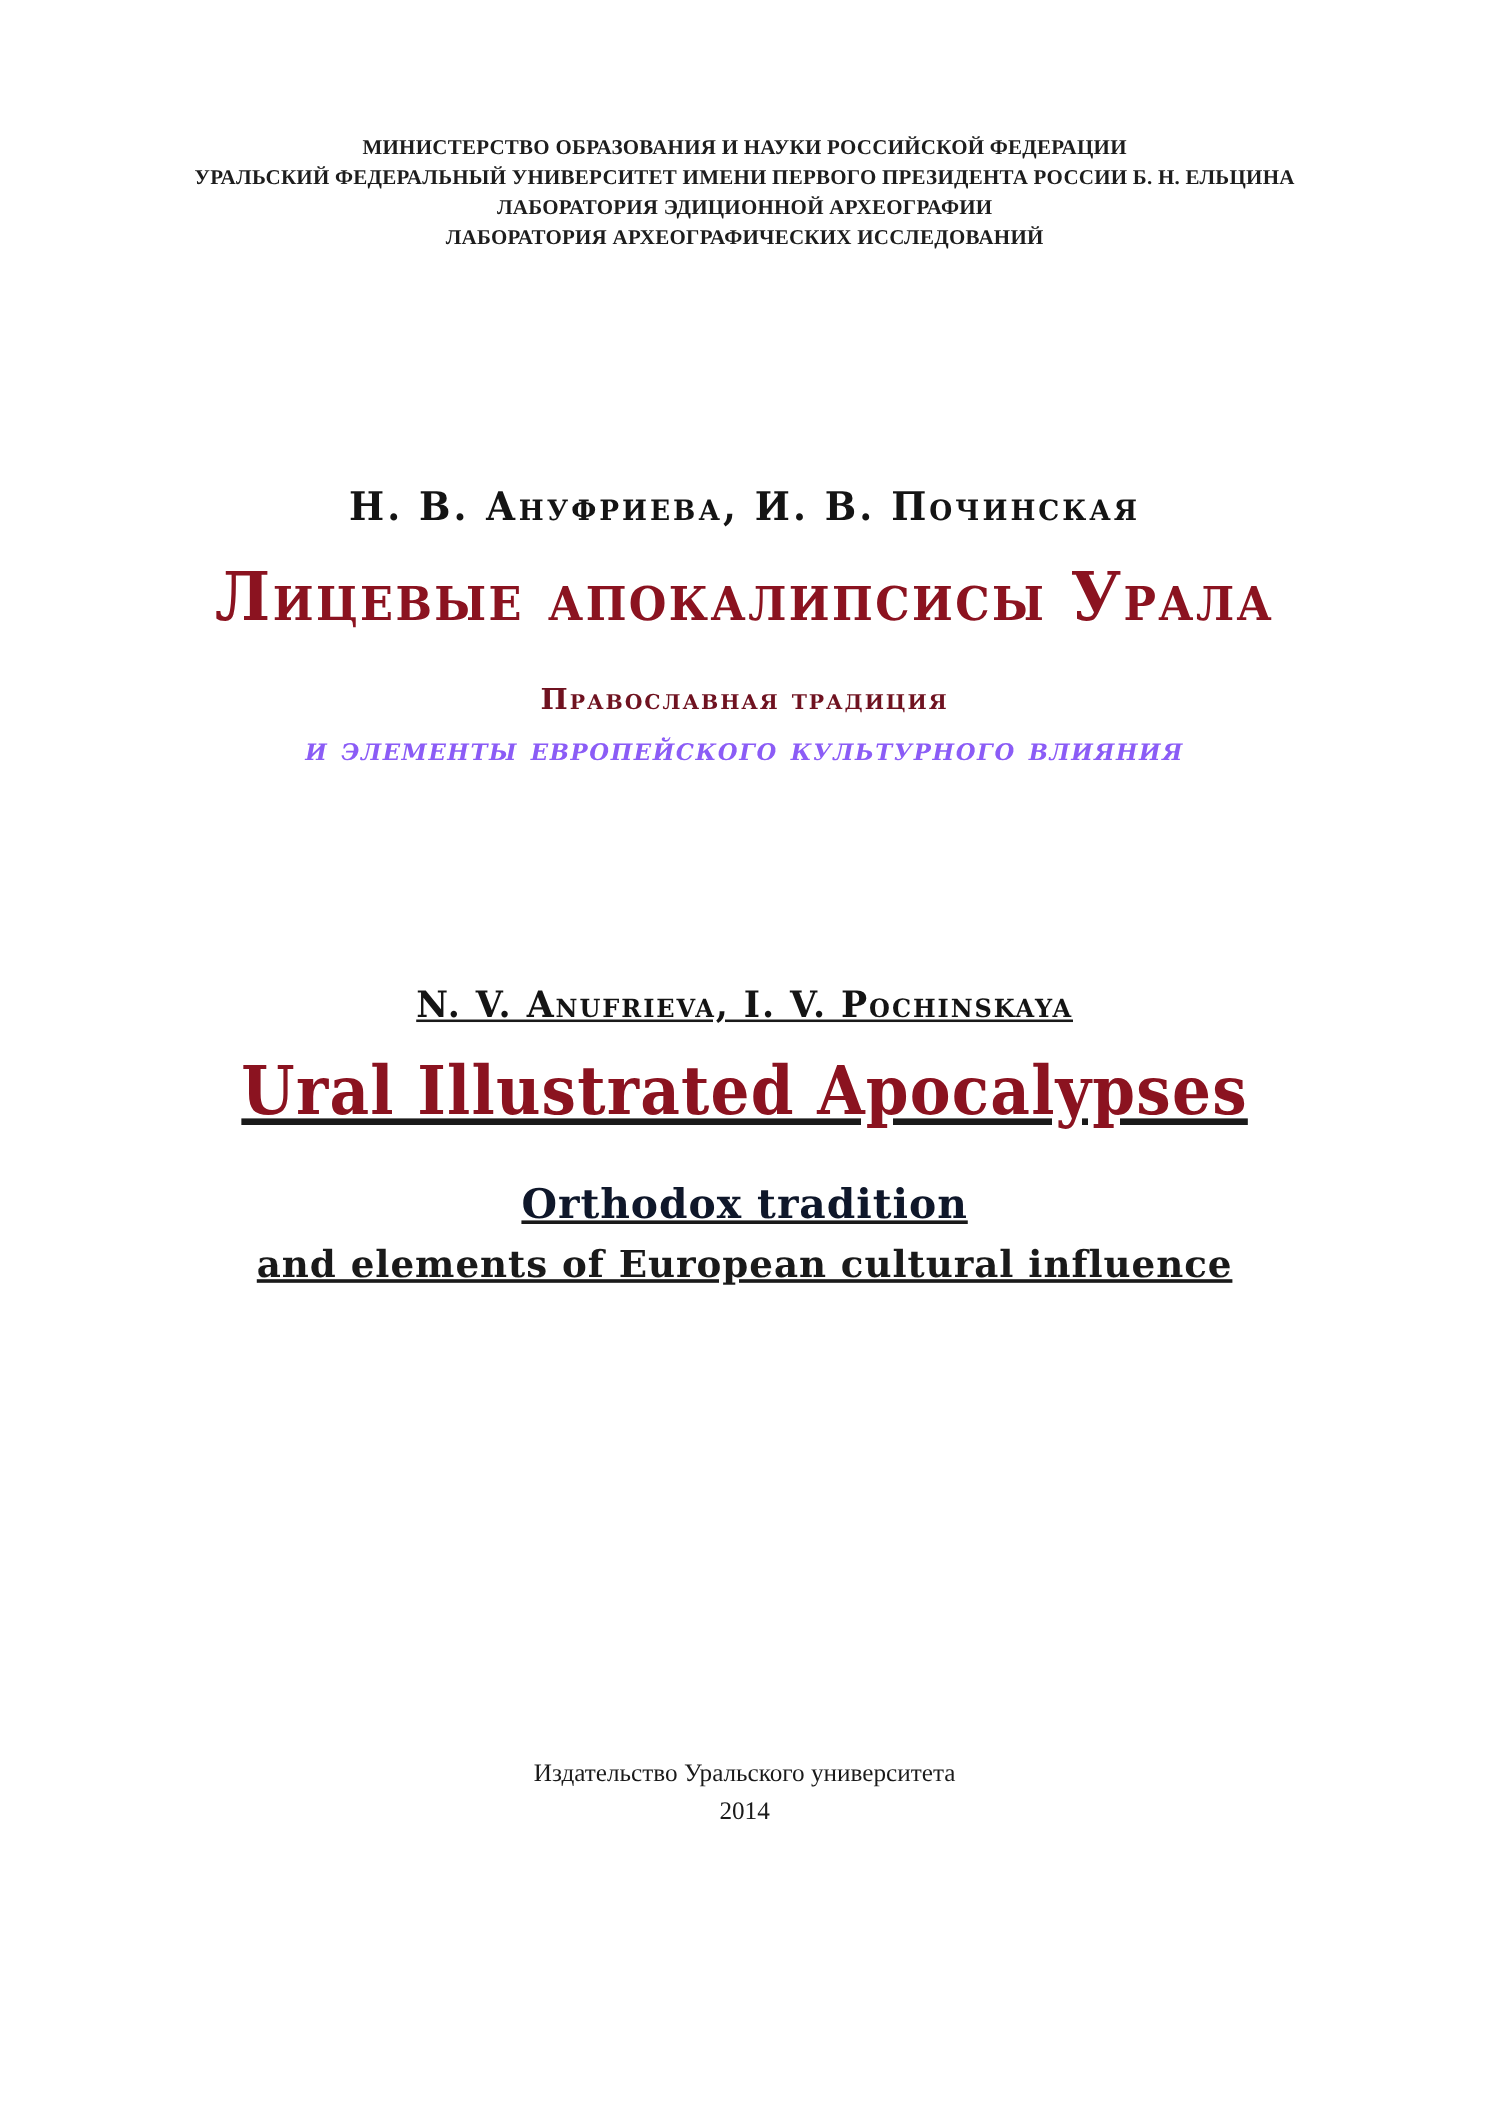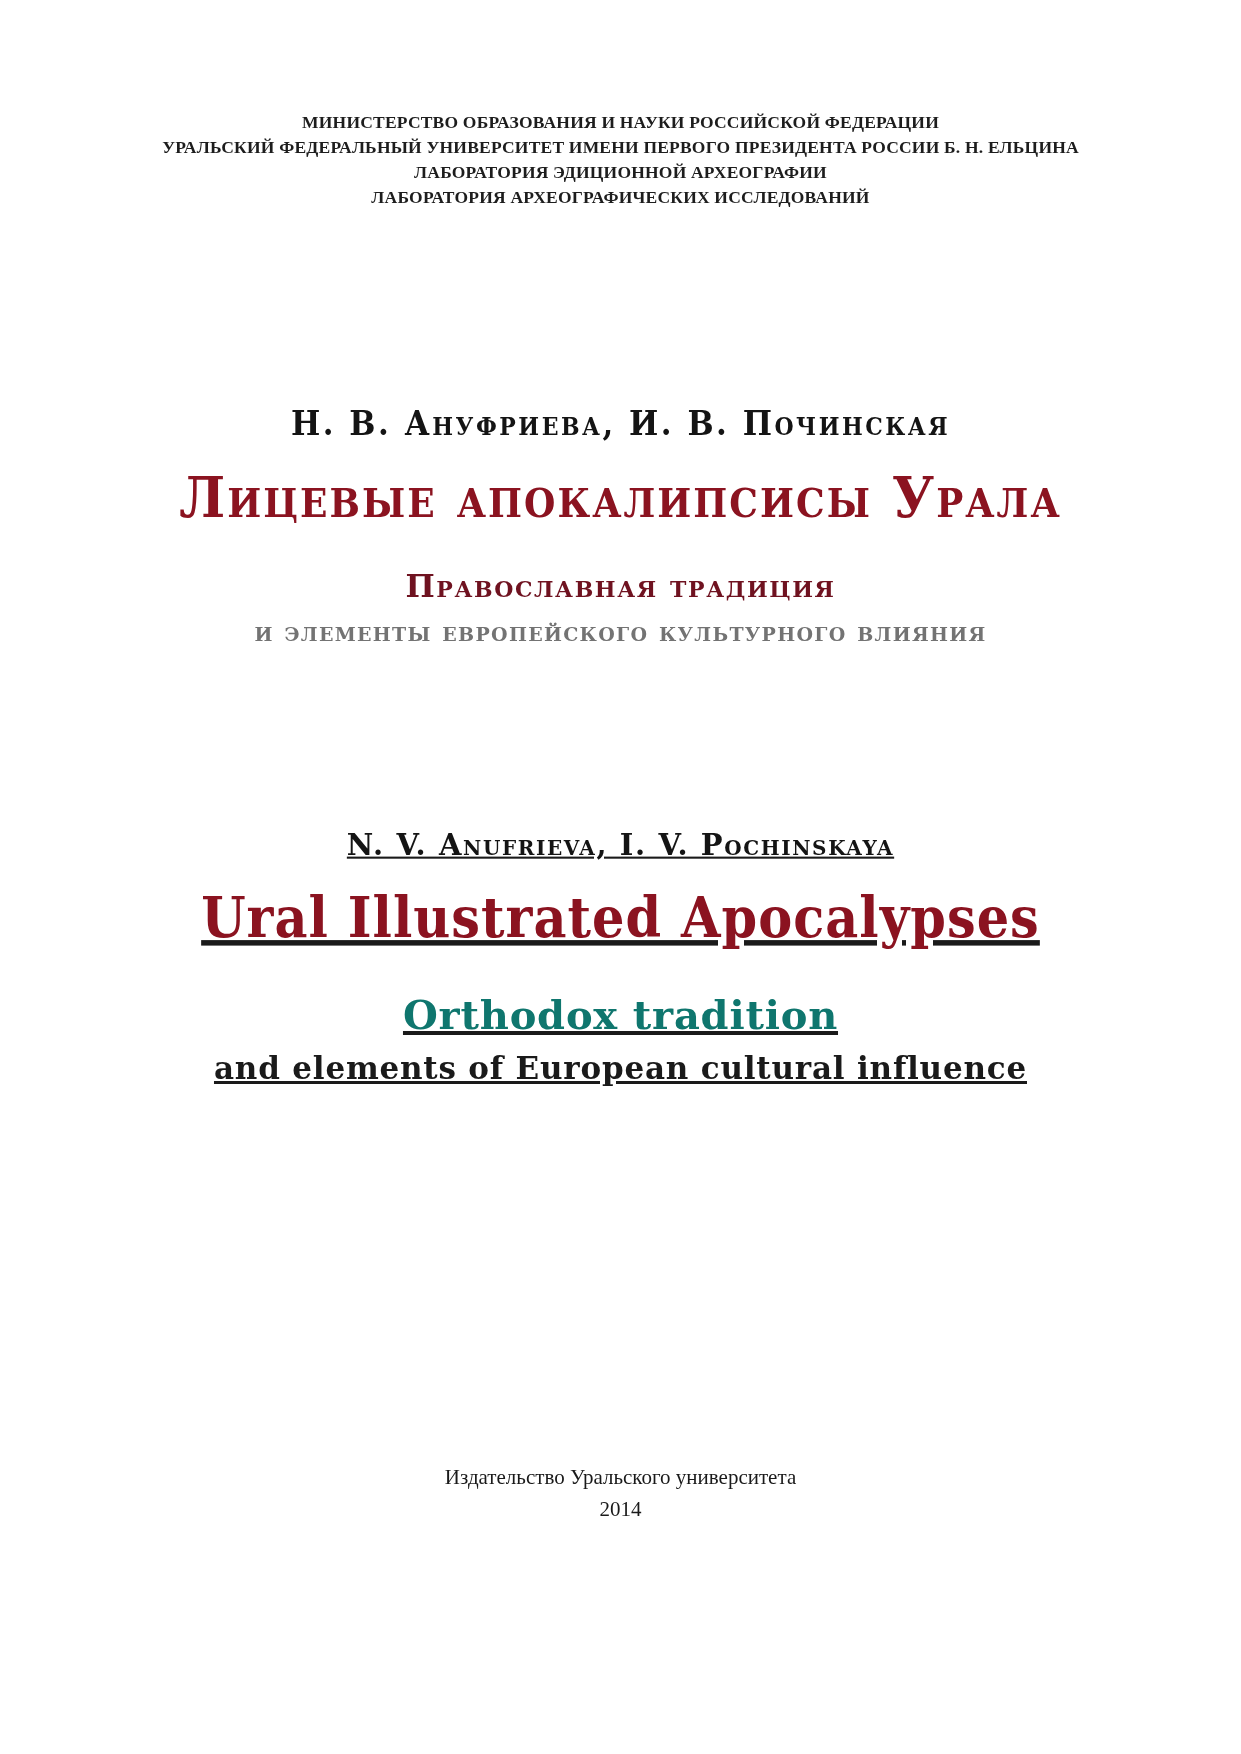--- a/index.html
+++ b/index.html
@@ -59,35 +59,36 @@
     font-size: 52px;
     font-weight: bold;
     color: #8b1320;
     letter-spacing: 2px;
     margin-top: 26px;
     font-variant: small-caps;
     transform: scaleY(1.08);
   }
   .ru-sub1 {
     font-family: "DejaVu Serif", serif;
-    font-size: 31px;
+    font-size: 24px;
     font-weight: bold;
     color: #6f1220;
     letter-spacing: 1.6px;
     margin-top: 40px;
     font-variant: small-caps;
   }
   .ru-sub2 {
     font-family: "DejaVu Serif", serif;
     font-size: 27px;
     font-weight: bold;
-    color: #737373;
+    color: #8b5cf6;
     letter-spacing: 1.3px;
     margin-top: 12px;
     font-variant: small-caps;
+    font-style: italic;
   }
 
   
   .en-block {
     text-align: center;
     margin-top: 180px;
     text-decoration: underline;
   }
   .en-authors {
     font-family: "DejaVu Serif", serif;
@@ -102,23 +103,23 @@
     font-family: "DejaVu Serif", serif;
     font-size: 51px;
     font-weight: bold;
     color: #8b1320;
     letter-spacing: 1px;
     margin-top: 26px;
     transform: scaleY(1.1);
   }
   .en-sub1 {
     font-family: "DejaVu Serif", serif;
-    font-size: 40px;
+    font-size: 34px;
     font-weight: bold;
-    color: #0f766e;
+    color: #0f172a;
     letter-spacing: 0.8px;
     margin-top: 44px;
   }
   .en-sub2 {
     font-family: "DejaVu Serif", serif;
     font-size: 31px;
     font-weight: bold;
     color: #1a1a1a;
     letter-spacing: 0.8px;
     margin-top: 12px;

